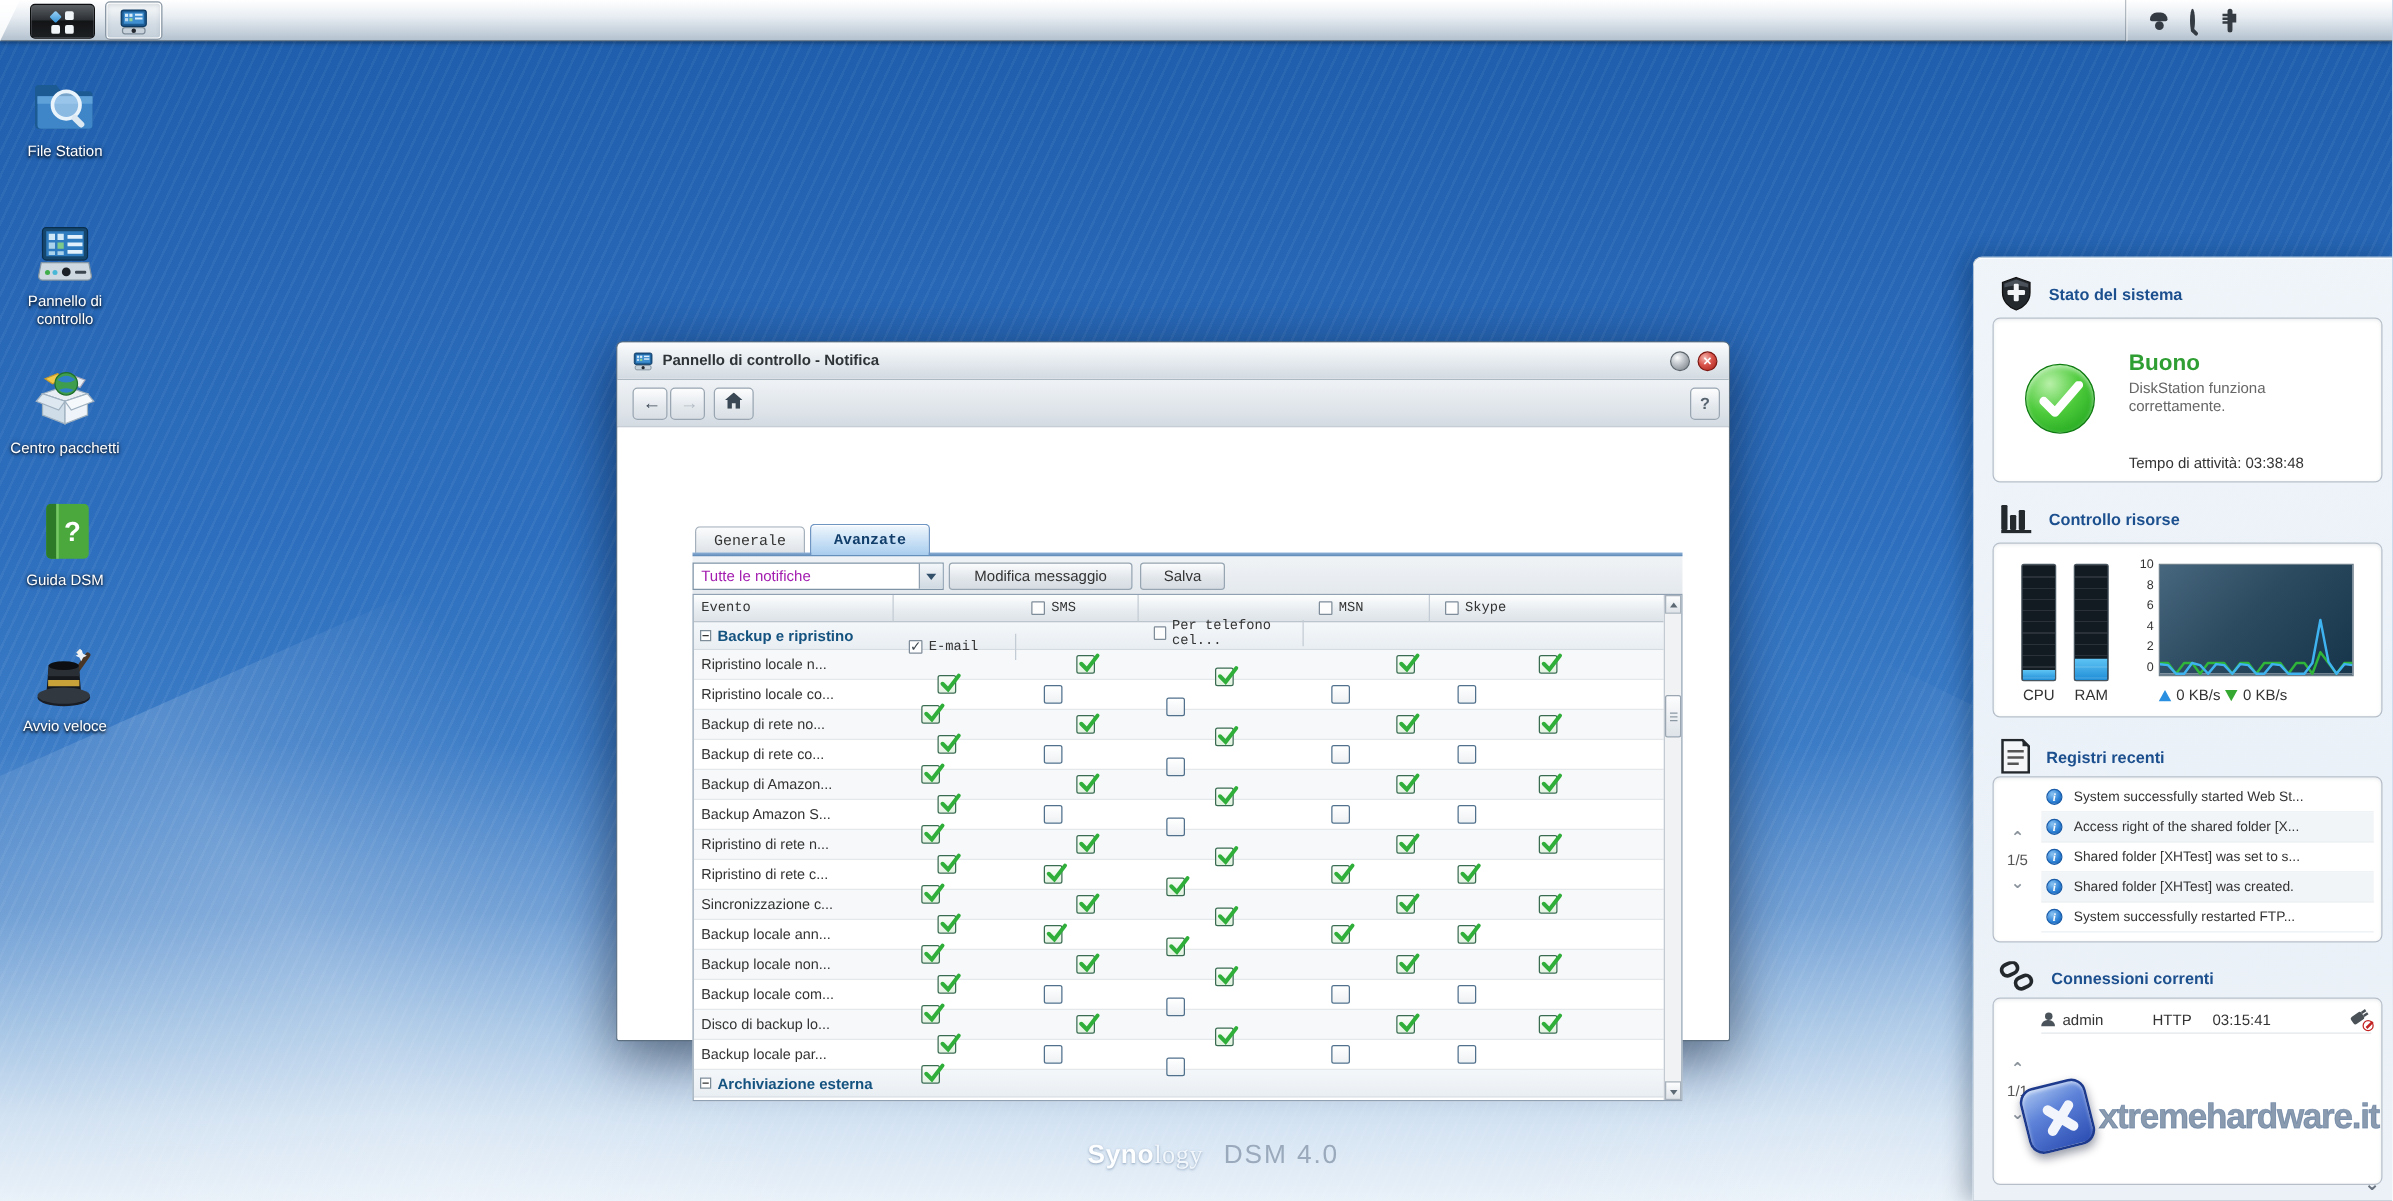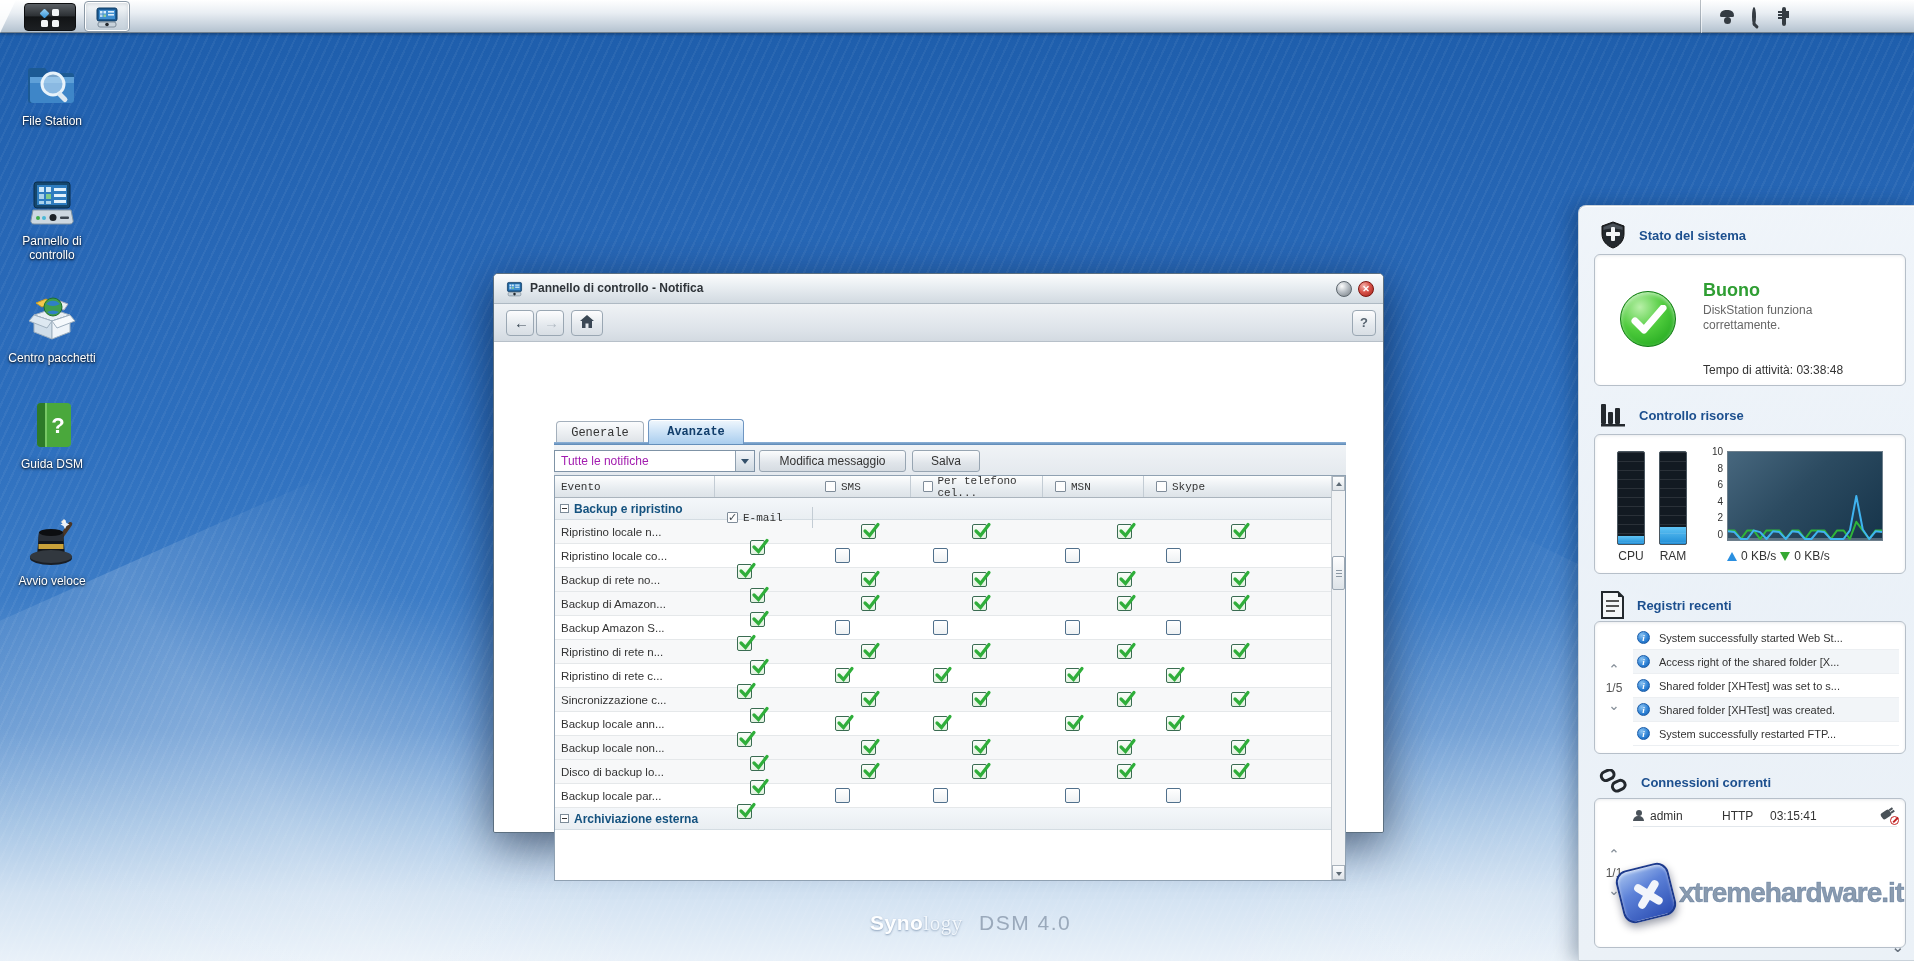--- a/index.html
+++ b/index.html
@@ -94,21 +94,21 @@
   .th:last-child { border-right:none; }
   .th .hl { margin-left:5px;font-family:Liberation Mono, monospace; }
   .grow { display:flex; align-items:center; height:22px; background:linear-gradient(180deg,#f4f7fa,#e9eef2); border-bottom:1px solid #d4dce2; width:776px; }
   .grow .glbl { font-size:12px; font-weight:bold; color:#14527f; margin-left:5px; }
   .expander { width:9px; height:9px; border:1px solid #7d8c99; background:#fff; margin-left:5px; position:relative; }
   .expander::after { content:""; position:absolute; left:1px; top:3px; width:5px; height:1px; background:#333; }
   .trow { display:flex; align-items:center; height:24px; border-bottom:1px solid #e5e8ea; width:776px; }
   .trow.odd { background:#f7f8f9;gap:13px; } .trow.even { background:#ffffff; }
   .td { height:100%; display:flex; align-items:center; }
   .td.ev { font-size:11.5px; color:#333; padding-left:6px; }
-  .c0 { width:160px; } .c1 { width:98px;margin-top:31px; } .c2 { width:98px; } .c3 { width:132px; } .c4 { width:101px; } .c5 { flex:1; }
+  .c0 { width:160px; } .c1 { width:98px;margin-top:31px; } .c2 { width:98px; } .c3 { width:132px;margin-top:20px; } .c4 { width:101px; } .c5 { flex:1; }
   .hpad { padding-left:12px; }
   .cbg, .cbe { width:15px; height:15px; margin-left:22px; position:relative; border-radius:2px; }
   .cbg { background:linear-gradient(180deg,#fafdf9,#e2f2e0); border:1px solid #3a6c52; }
   .cbg svg { position:absolute; left:0px; top:-3px; overflow:visible; }
   .cbe { background:linear-gradient(180deg,#ffffff,#eef1f3); border:1px solid #50708c; }
   .hcb { width:11px; height:11px; border:1px solid #7f8c99; background:#fdfdfd; position:relative; border-radius:1px; }
   .hcb.checked::after { content:"✓"; position:absolute; left:0px; top:-2px; font-size:11px; font-weight:bold; color:#3d464e; }
   .vscroll { position:absolute; right:0; top:0; width:14px; height:100%; background:#f0f2f4; border-left:1px solid #c3cad1; }
   .varrow { position:absolute; left:0; width:13px; height:15px; background:linear-gradient(180deg,#fcfdfe,#dfe4e9); border:1px solid #a8b2bc; }
   .varrow.up { top:0; } .varrow.down { bottom:0; }
@@ -470,20 +470,42 @@
                 </span>
               </div>
               <div class="td c5">
                 <span class="cbg">
                   <svg width="18" height="18" viewBox="0 0 18 18">
                     <path d="M3 9 L7.5 13.5 L16 2.5" stroke="#2fae3a" stroke-width="3.2" fill="none" stroke-linecap="round"></path>
                   </svg>
                 </span>
               </div>
             </div>
+            <div class="trow even">
+              <div class="td ev c0">Backup di rete co...</div>
+              <div class="td c1">
+                <span class="cbg">
+                  <svg width="18" height="18" viewBox="0 0 18 18">
+                    <path d="M3 9 L7.5 13.5 L16 2.5" stroke="#2fae3a" stroke-width="3.2" fill="none" stroke-linecap="round"></path>
+                  </svg>
+                </span>
+              </div>
+              <div class="td c2">
+                <span class="cbe"></span>
+              </div>
+              <div class="td c3">
+                <span class="cbe"></span>
+              </div>
+              <div class="td c4">
+                <span class="cbe"></span>
+              </div>
+              <div class="td c5">
+                <span class="cbe"></span>
+              </div>
+            </div>
             <div class="trow odd">
               <div class="td ev c0">Backup di Amazon...</div>
               <div class="td c1">
                 <span class="cbg">
                   <svg width="18" height="18" viewBox="0 0 18 18">
                     <path d="M3 9 L7.5 13.5 L16 2.5" stroke="#2fae3a" stroke-width="3.2" fill="none" stroke-linecap="round"></path>
                   </svg>
                 </span>
               </div>
               <div class="td c2">
@@ -718,20 +740,42 @@
                     <path d="M3 9 L7.5 13.5 L16 2.5" stroke="#2fae3a" stroke-width="3.2" fill="none" stroke-linecap="round"></path>
                   </svg>
                 </span>
               </div>
               <div class="td c5">
                 <span class="cbg">
                   <svg width="18" height="18" viewBox="0 0 18 18">
                     <path d="M3 9 L7.5 13.5 L16 2.5" stroke="#2fae3a" stroke-width="3.2" fill="none" stroke-linecap="round"></path>
                   </svg>
                 </span>
+              </div>
+            </div>
+            <div class="trow even">
+              <div class="td ev c0">Backup locale com...</div>
+              <div class="td c1">
+                <span class="cbg">
+                  <svg width="18" height="18" viewBox="0 0 18 18">
+                    <path d="M3 9 L7.5 13.5 L16 2.5" stroke="#2fae3a" stroke-width="3.2" fill="none" stroke-linecap="round"></path>
+                  </svg>
+                </span>
+              </div>
+              <div class="td c2">
+                <span class="cbe"></span>
+              </div>
+              <div class="td c3">
+                <span class="cbe"></span>
+              </div>
+              <div class="td c4">
+                <span class="cbe"></span>
+              </div>
+              <div class="td c5">
+                <span class="cbe"></span>
               </div>
             </div>
             <div class="trow odd">
               <div class="td ev c0">Disco di backup lo...</div>
               <div class="td c1">
                 <span class="cbg">
                   <svg width="18" height="18" viewBox="0 0 18 18">
                     <path d="M3 9 L7.5 13.5 L16 2.5" stroke="#2fae3a" stroke-width="3.2" fill="none" stroke-linecap="round"></path>
                   </svg>
                 </span>

